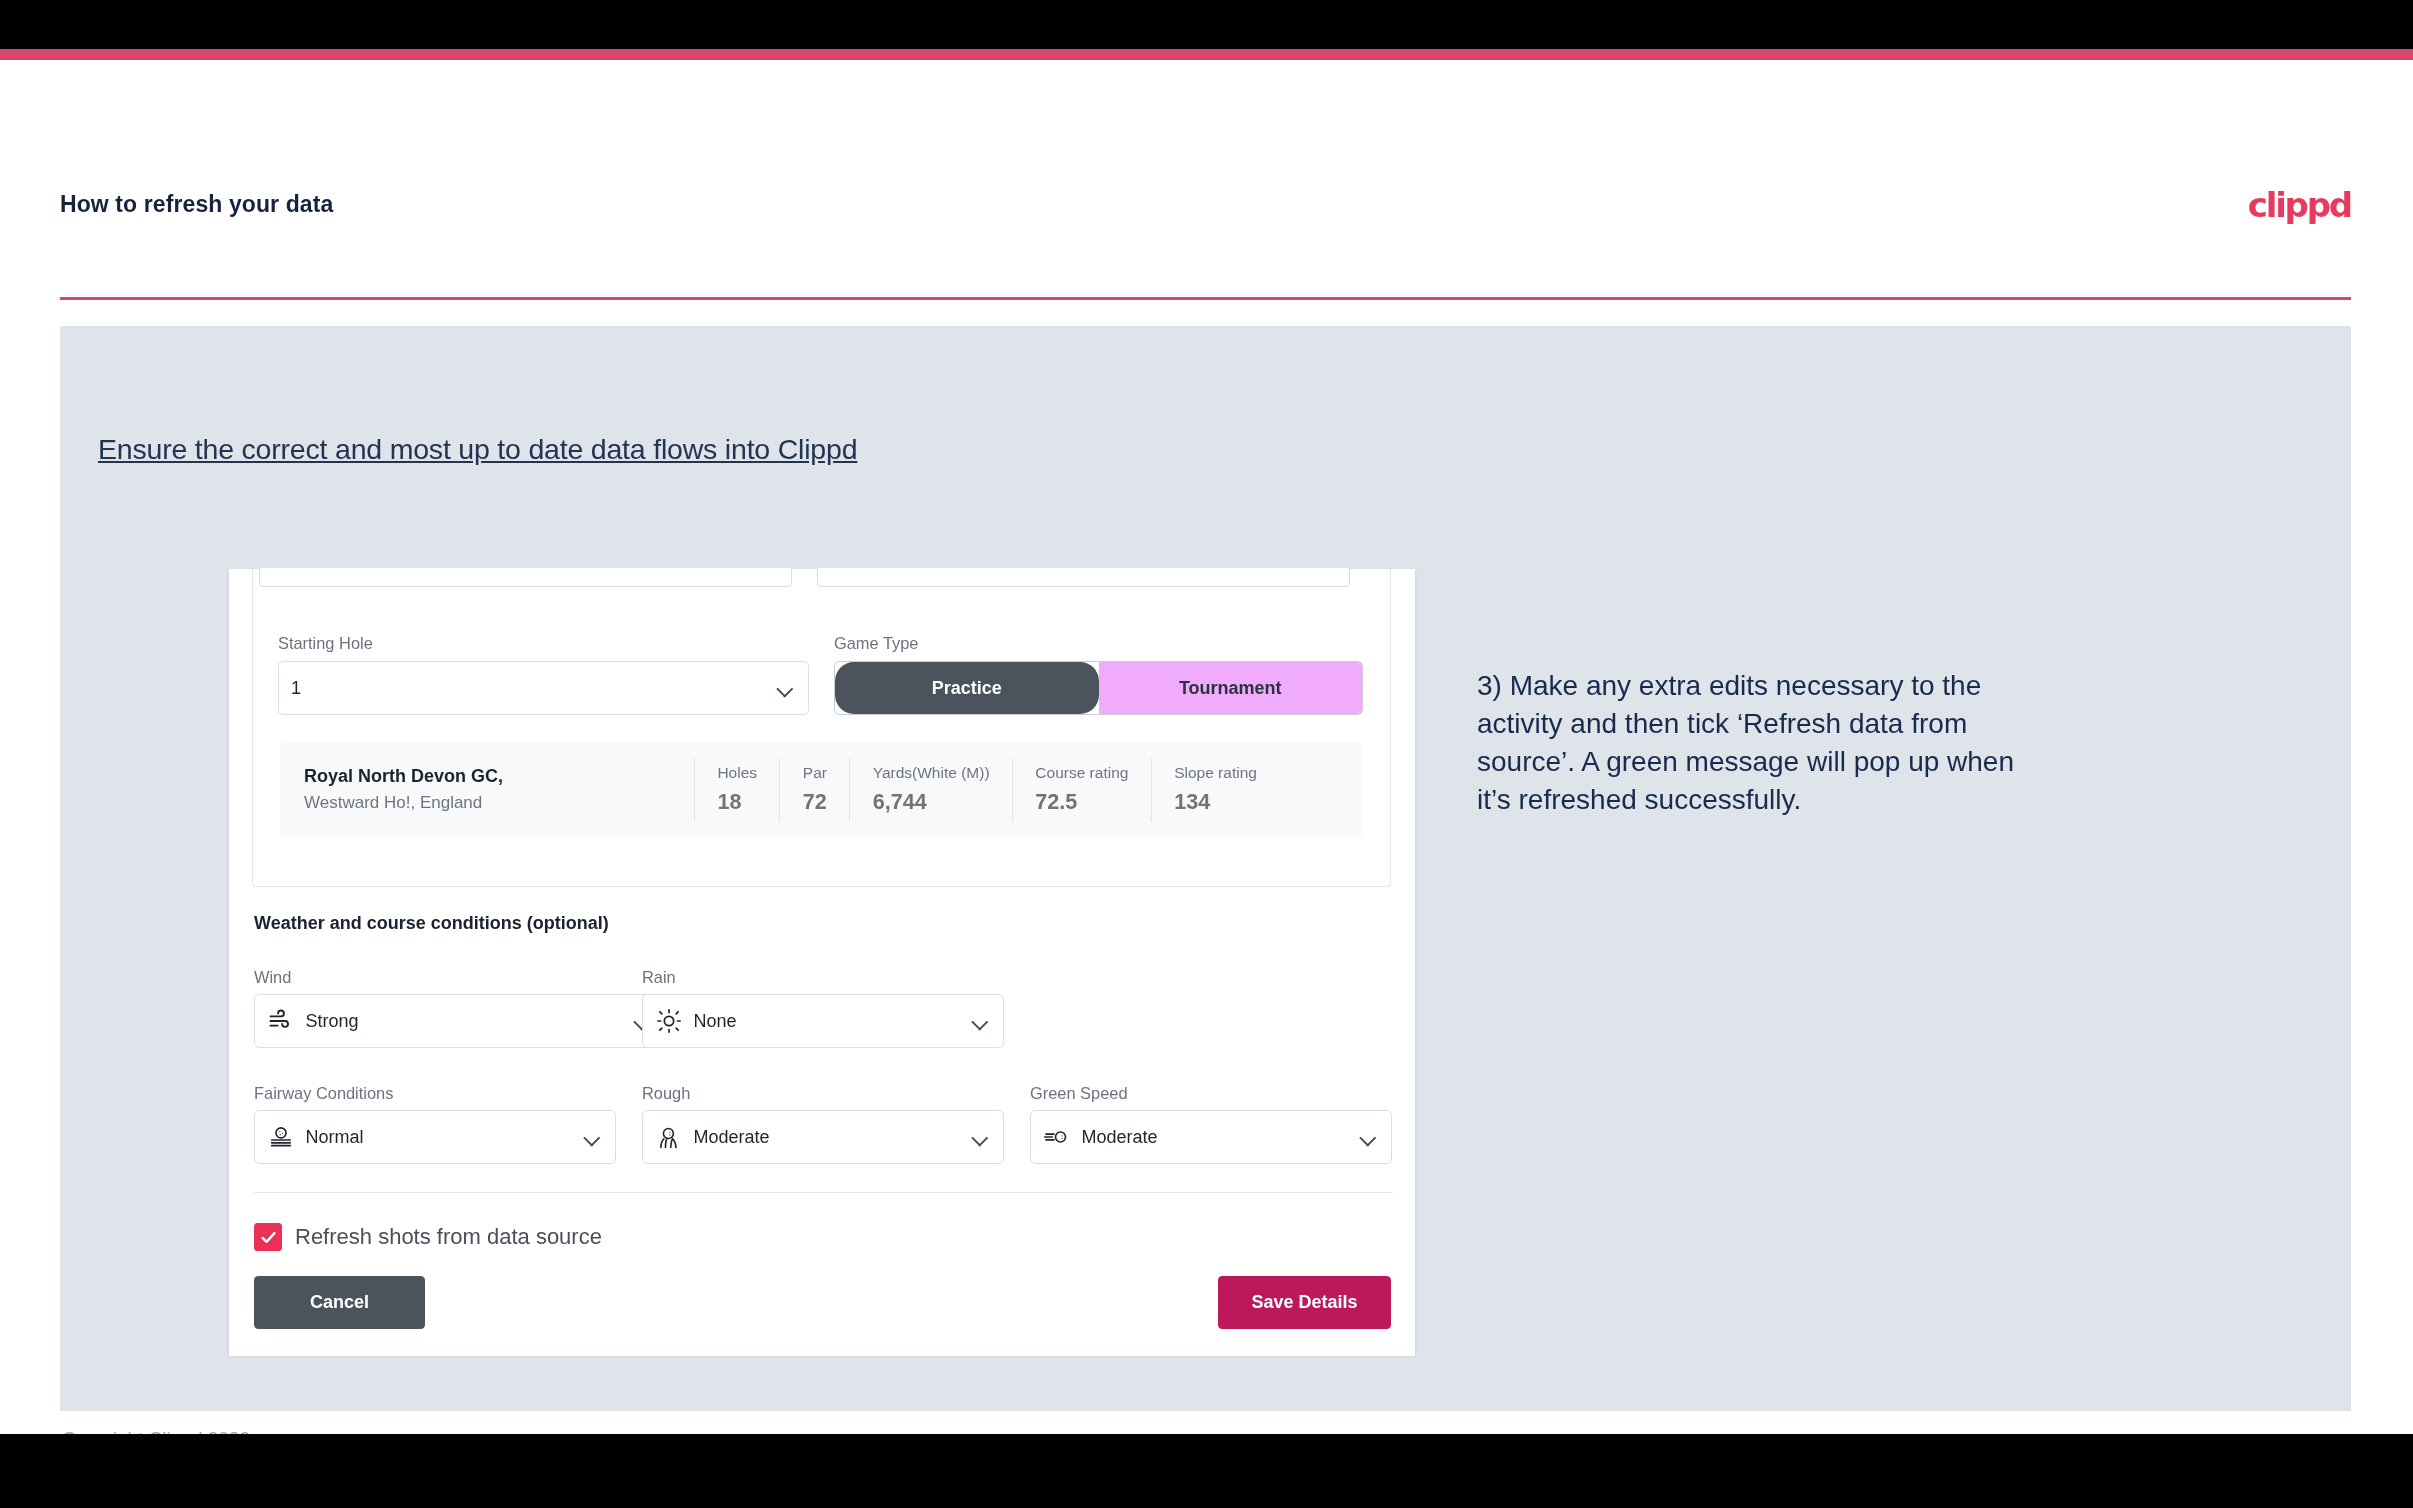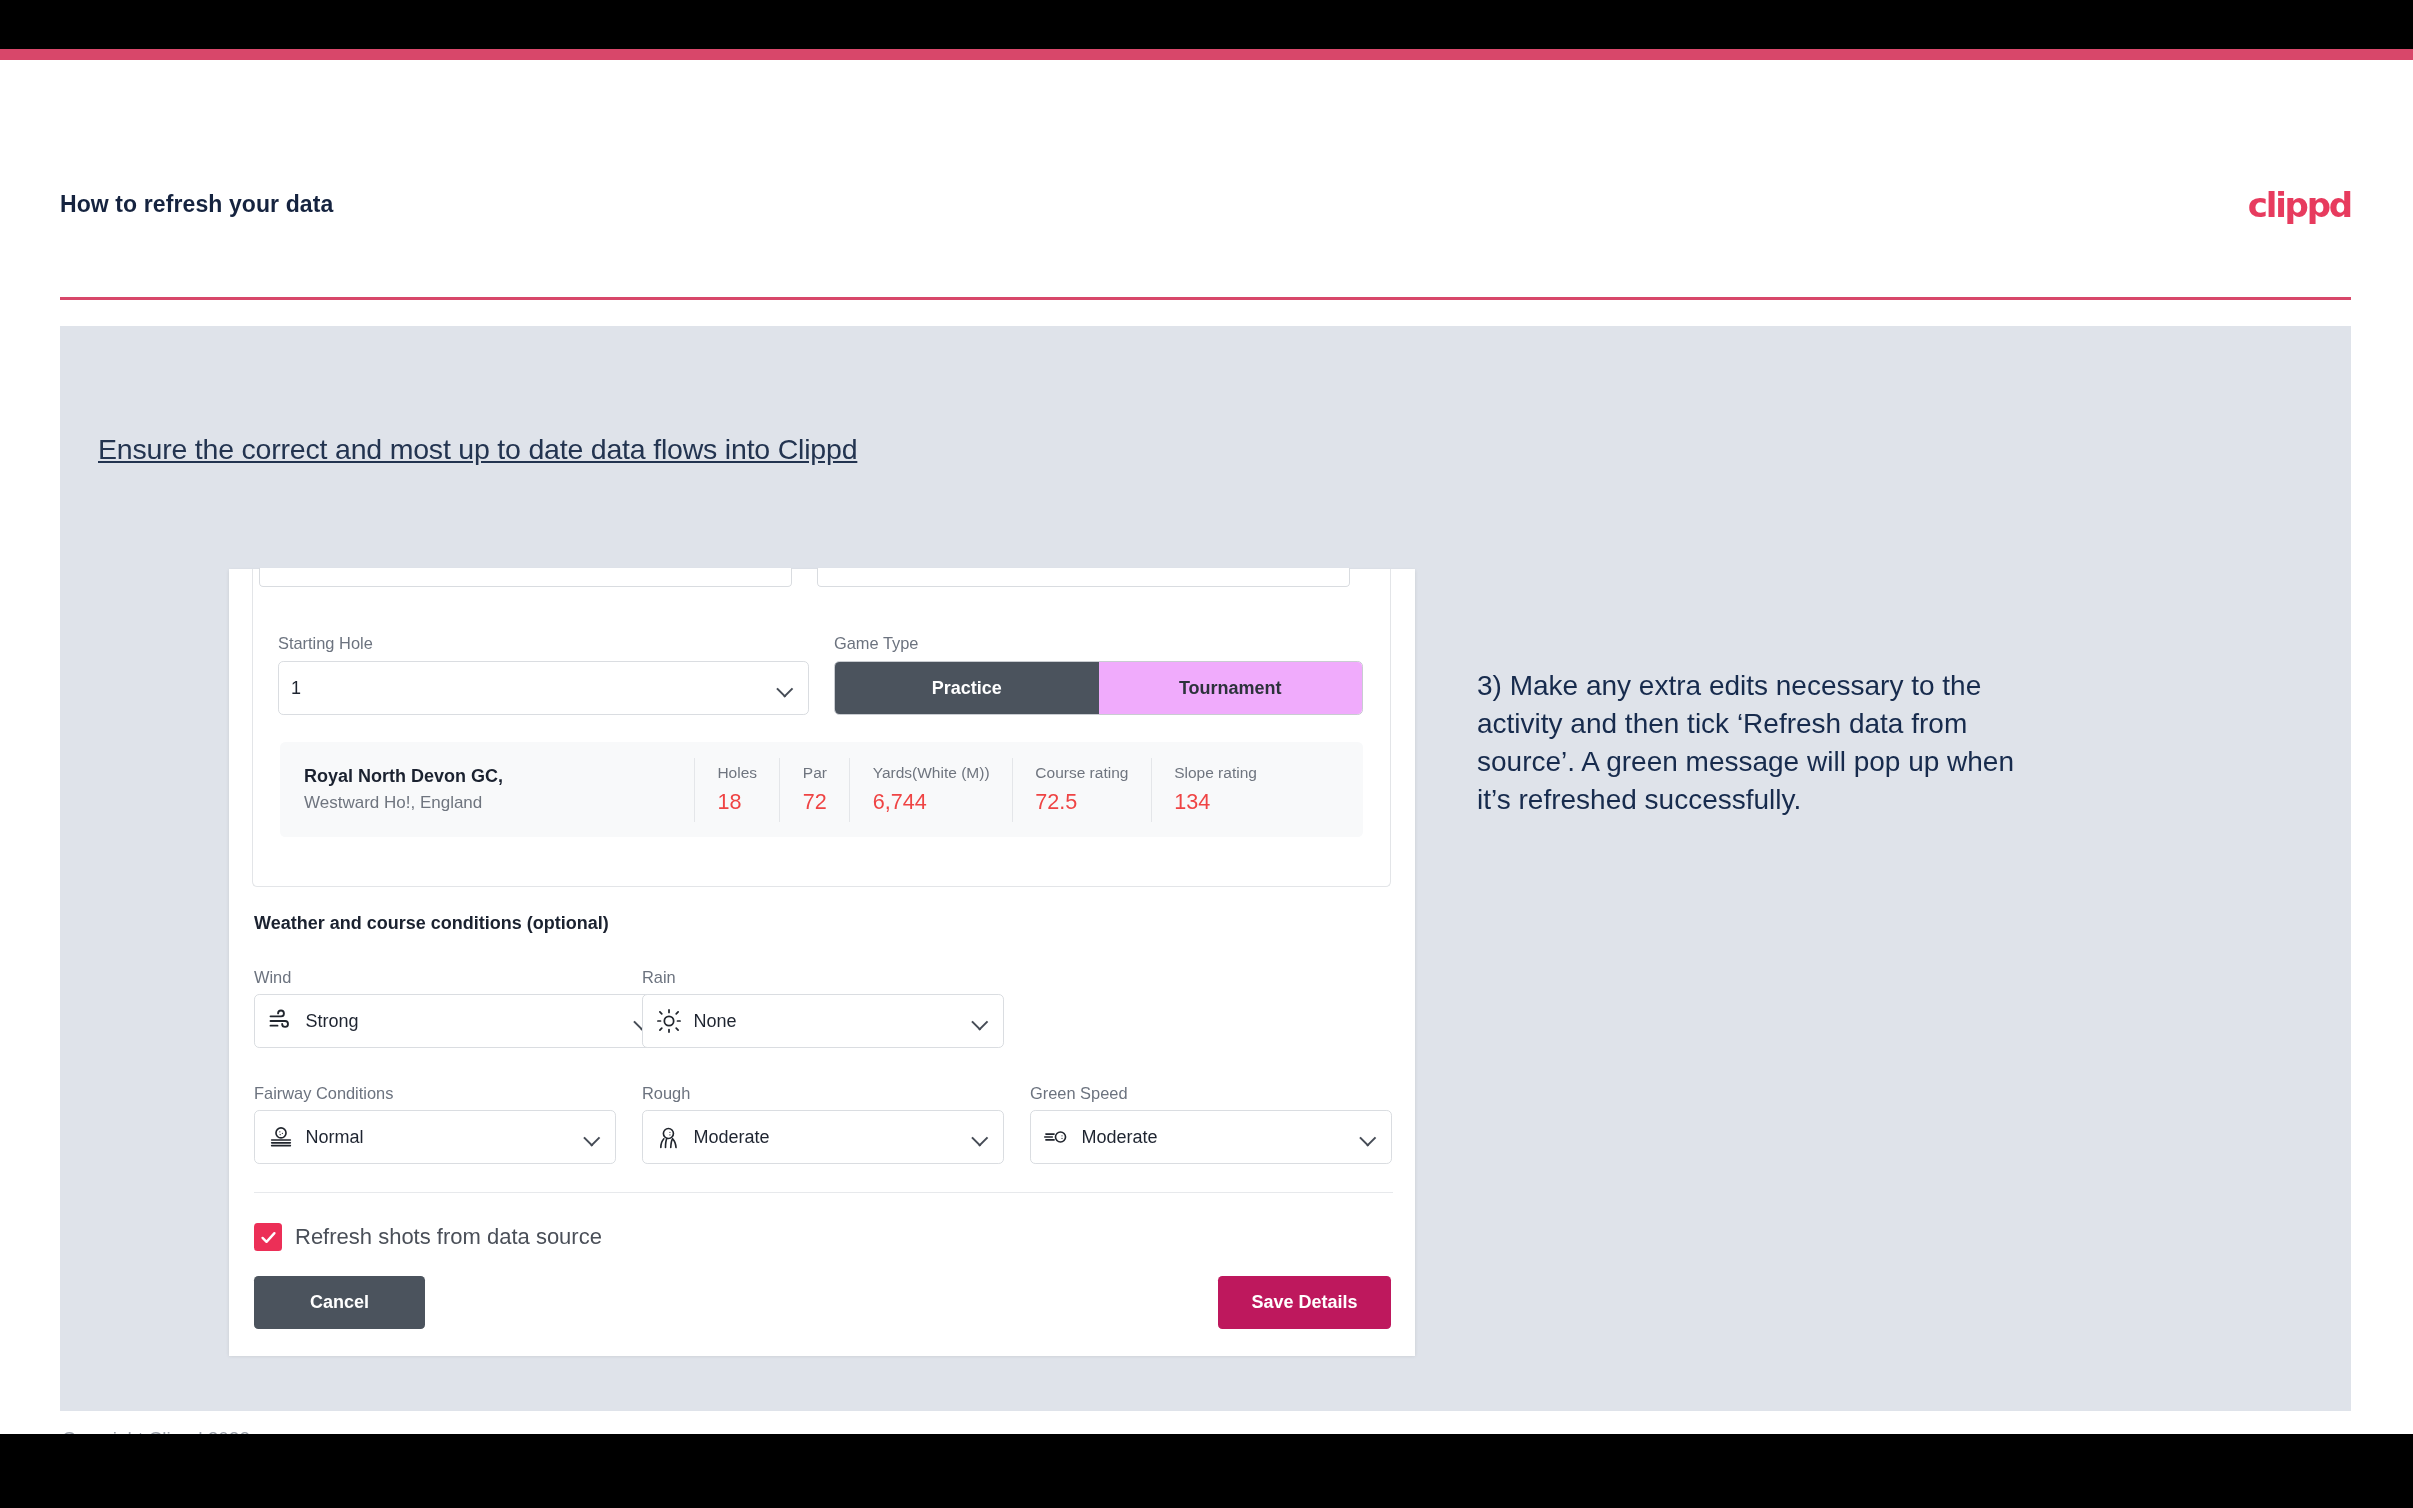--- a/index.html
+++ b/index.html
@@ -102,37 +102,37 @@
   
   .lbl-game { left:834px; top:574px; }
   .toggle {
     position:absolute; left:834px; top:601px; width:529px; height:54px;
     border:0.9px solid #c9ccd1; border-radius:5.2px; overflow:hidden; display:flex;
   }
   .toggle .opt {
     flex:1; display:flex; align-items:center; justify-content:center;
     font-size:18px; font-weight:bold;
   }
-  .toggle .opt.active { background:#4b535d; color:#ffffff; }
+  .toggle .opt.active { background:#4b535d; color:#ffffff;border-radius:19px; }
   .toggle .opt.idle { background:#f0abfc; color:#2c323b; font-weight:bold; }
 
   
   .course {
     position:absolute; left:280px; top:682px; width:1083px; height:95px;
     background:#f8f9fa; border-radius:5.2px; display:flex; align-items:center;
   }
   .course-name { padding-left:24px; width:414px; }
   .course-name .n1 { font-size:18px; font-weight:bold; color:#1b2230; line-height:1.5; }
   .course-name .n2 { font-size:17px; color:#6f757f; line-height:1.5; }
   .stat {
     height:64px; padding:0 22.4px; border-left:0.9px solid #e4e6e9;
     display:flex; flex-direction:column; justify-content:center;
   }
   .stat .sl { font-size:15.5px; color:#6f757f; margin-bottom:7.8px; }
-  .stat .sv { font-size:21.6px; font-weight:normal; color:#ef4444; }
+  .stat .sv { font-size:21.6px; font-weight:bold; color:#737373; }
 
   
   .wx-title { position:absolute; left:254px; top:853px; font-size:18px; font-weight:bold; color:#1b2230; }
 
   .sel-ic { display:flex; align-items:center; }
   .ic { width:28px; height:28px; margin-right:10.4px; flex:none; }
   .ic svg { display:block; width:28px; height:28px; }
 
   .lbl-wind { left:254px; top:908px; }
   .sel-wind { left:254px; top:934px; width:412px; }

